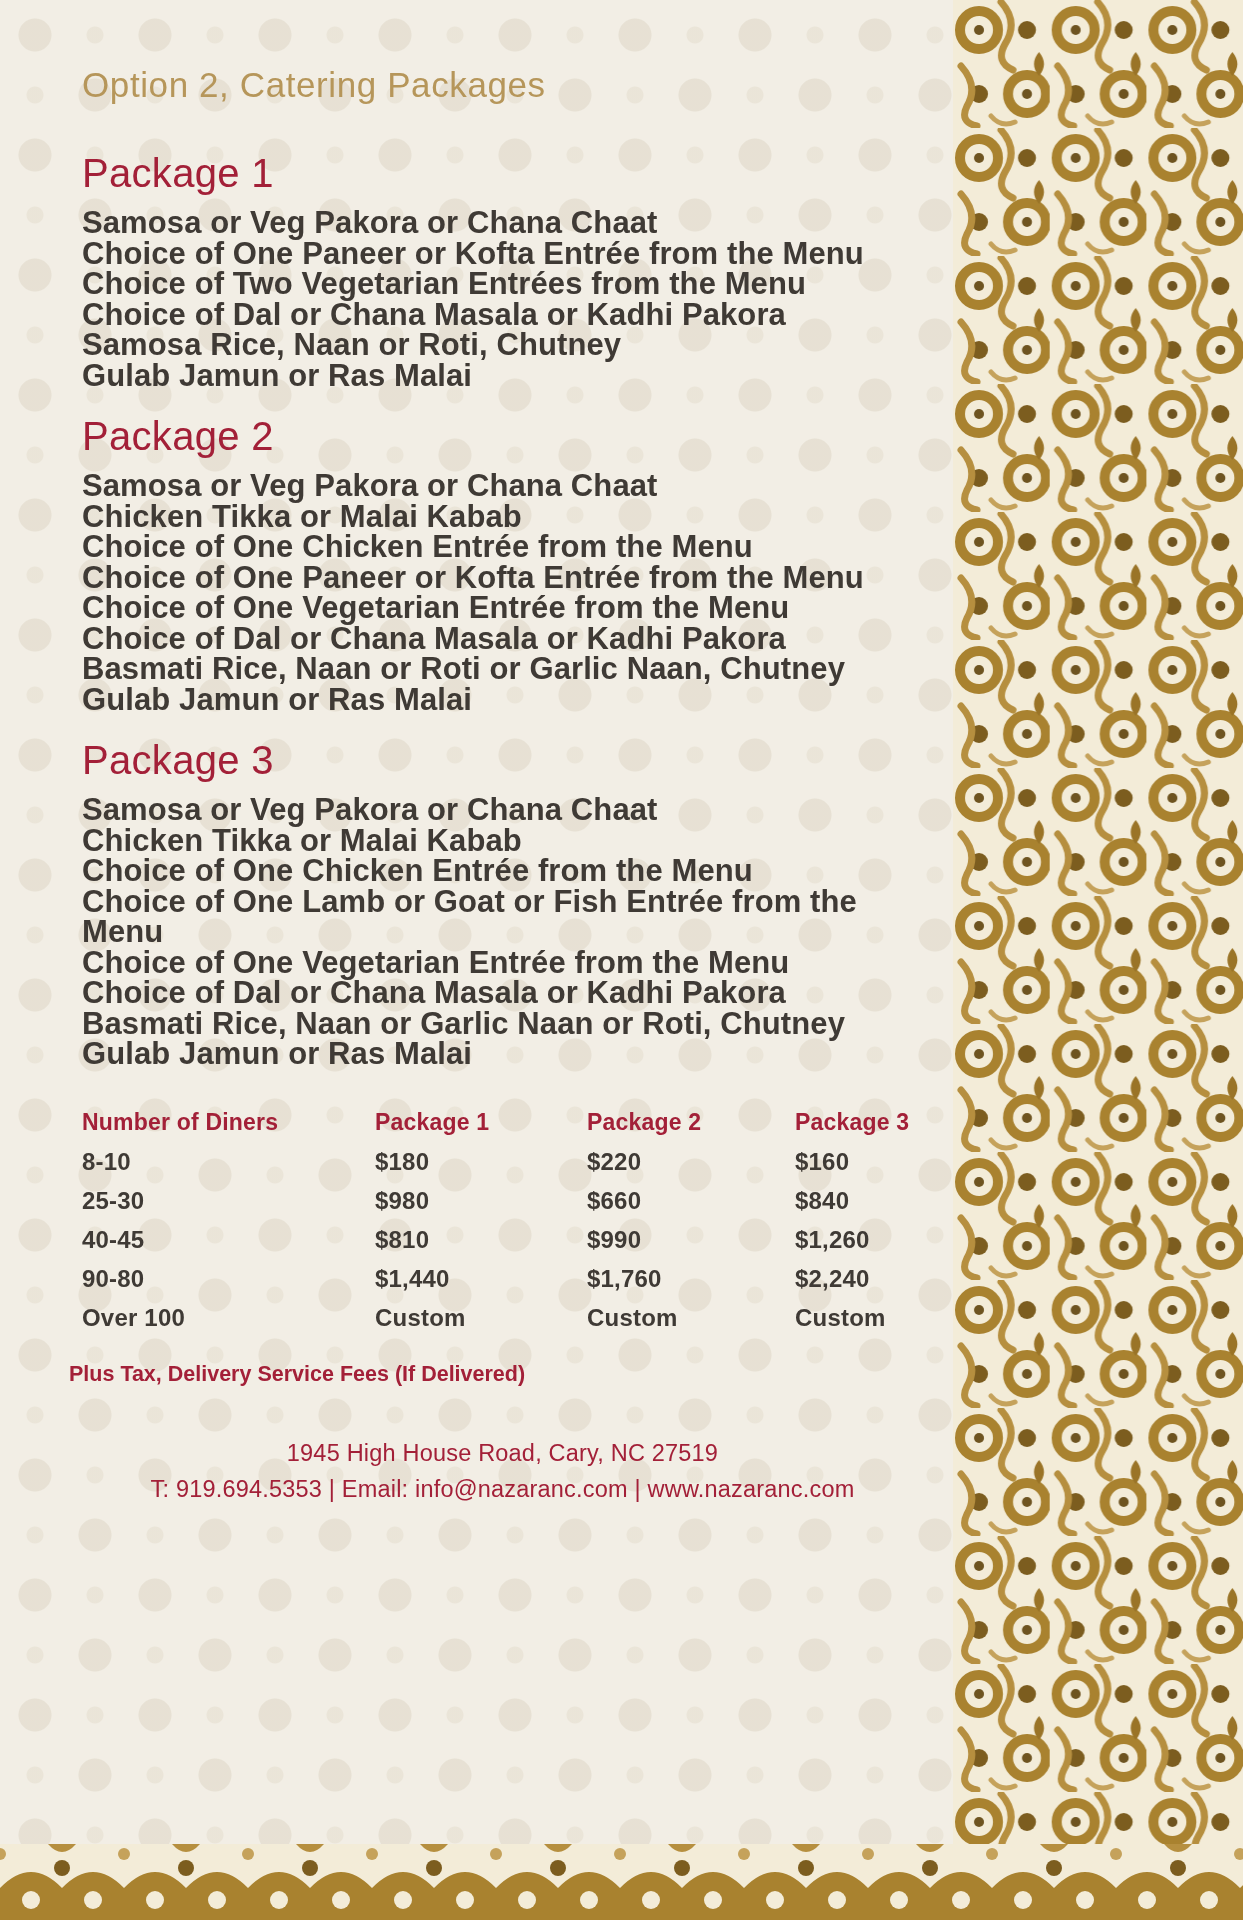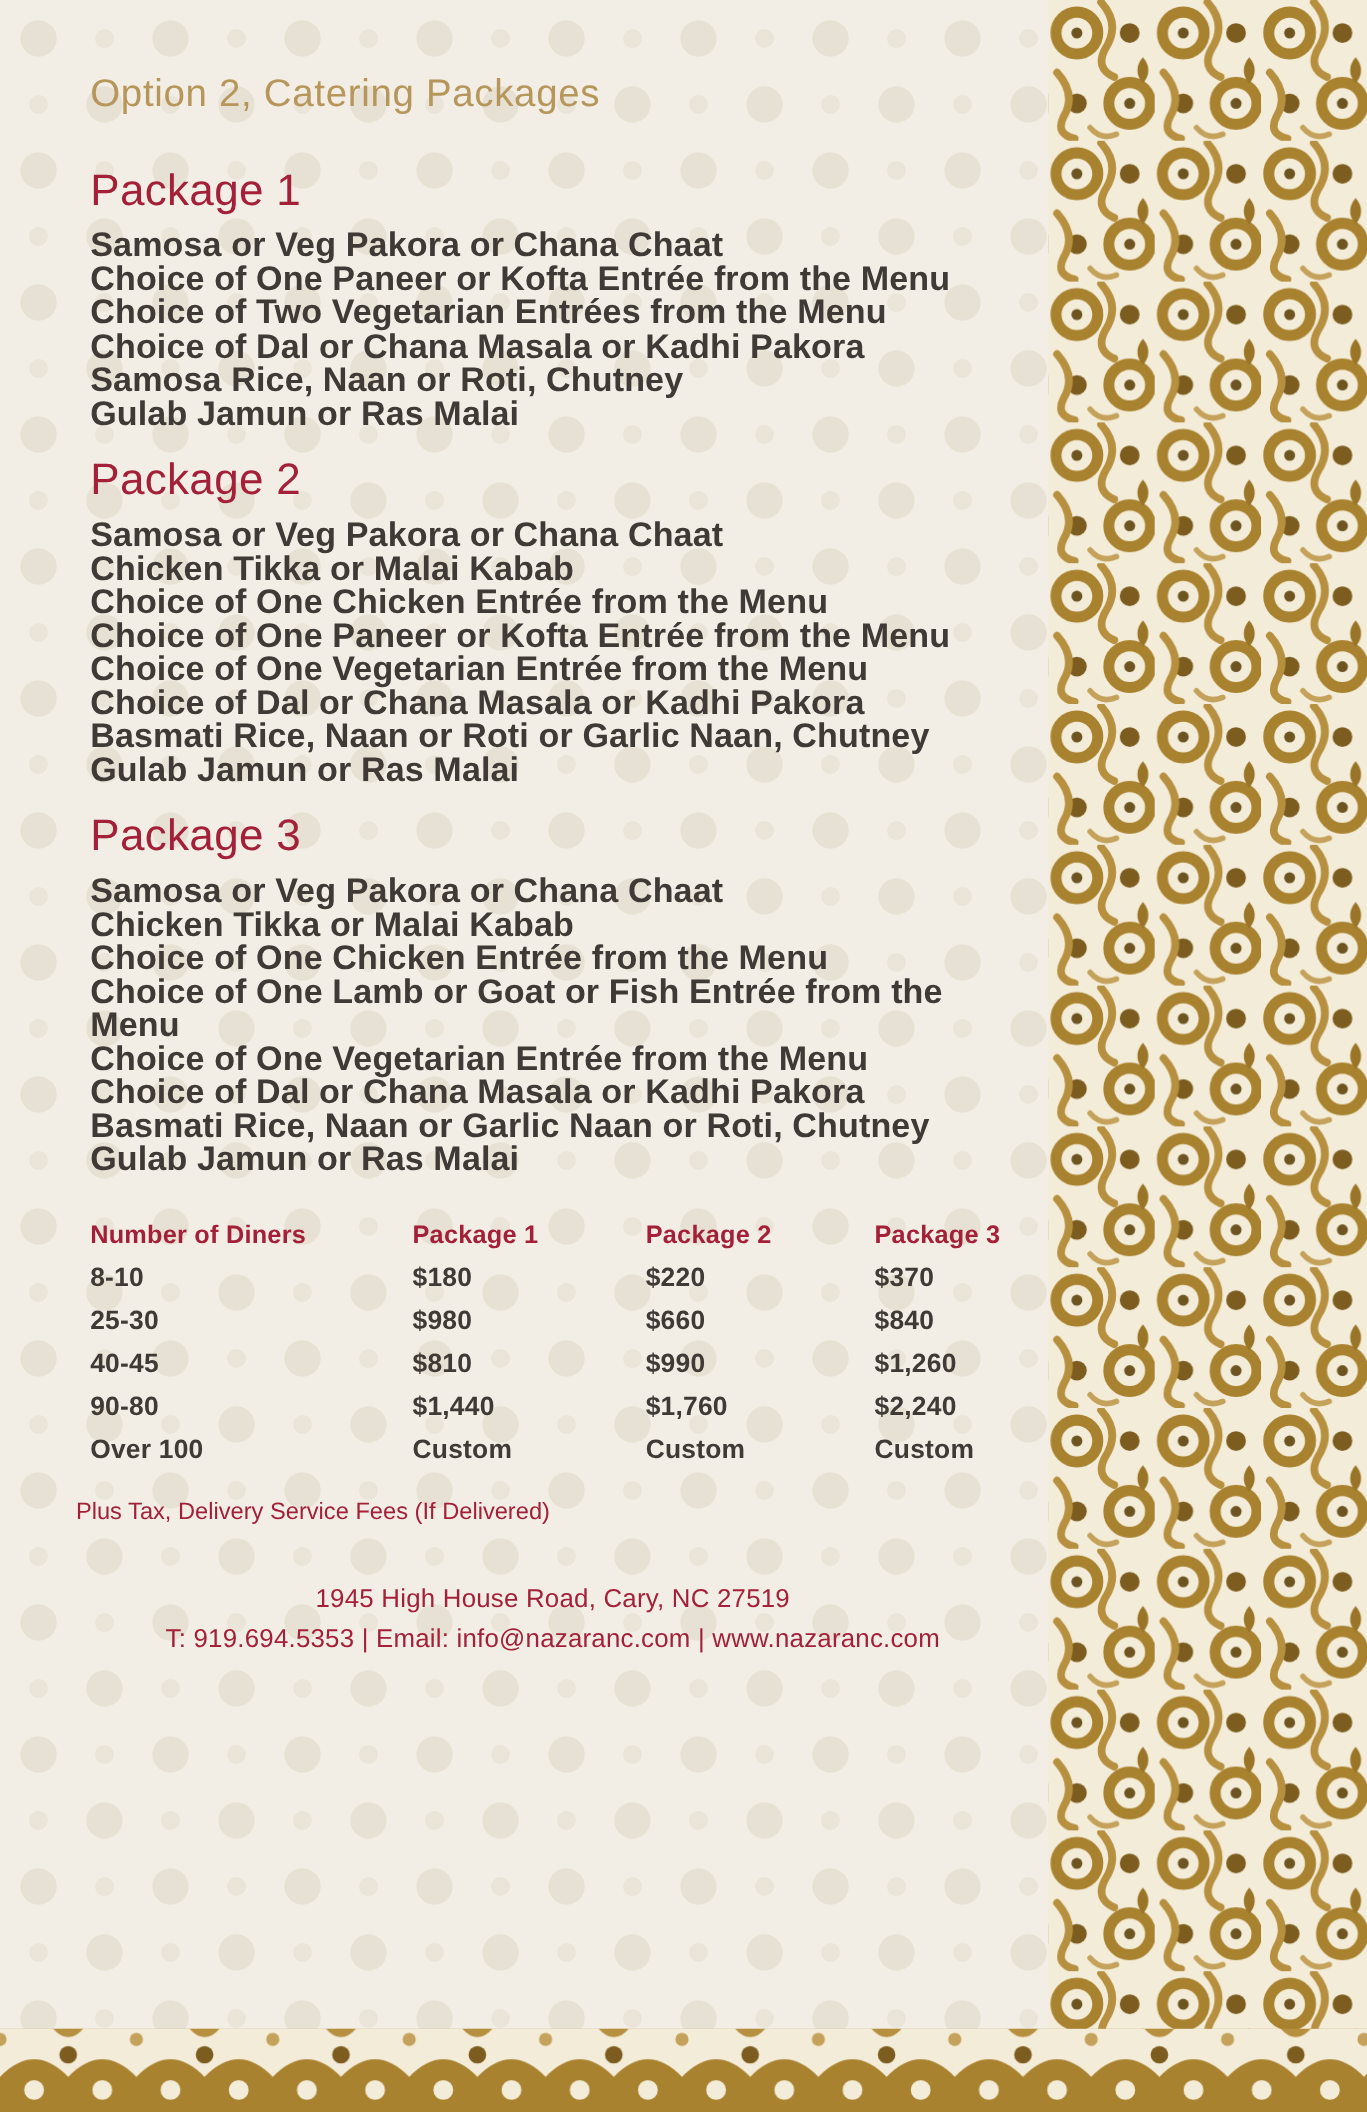--- a/index.html
+++ b/index.html
@@ -73,21 +73,21 @@
     font-weight: 600;
     font-size: 24px;
     line-height: 39px;
     letter-spacing: 0.2px;
   }
 
   p.tax-note {
     margin: 24px 0 0 -13px;
     font-size: 21.5px;
     line-height: 26px;
-    font-weight: 400;
+    font-weight: 700;
     color: var(--heading-maroon, #a32038);
   }
 
   .footer {
     margin-top: 48px;
     text-align: center;
     color: var(--heading-maroon, #a32038);
   }
   .footer p {
     margin: 0;
@@ -179,21 +179,21 @@
       <div class="pr-row">
         <span class="th">Number of Diners</span>
         <span class="th">Package 1</span>
         <span class="th">Package 2</span>
         <span class="th">Package 3</span>
       </div>
       <div class="pr-row">
         <span class="td">8-10</span>
         <span class="td">$180</span>
         <span class="td">$220</span>
-        <span class="td">$370</span>
+        <span class="td">$160</span>
       </div>
       <div class="pr-row">
         <span class="td">25-30</span>
         <span class="td">$980</span>
         <span class="td">$660</span>
         <span class="td">$840</span>
       </div>
       <div class="pr-row">
         <span class="td">40-45</span>
         <span class="td">$810</span>

